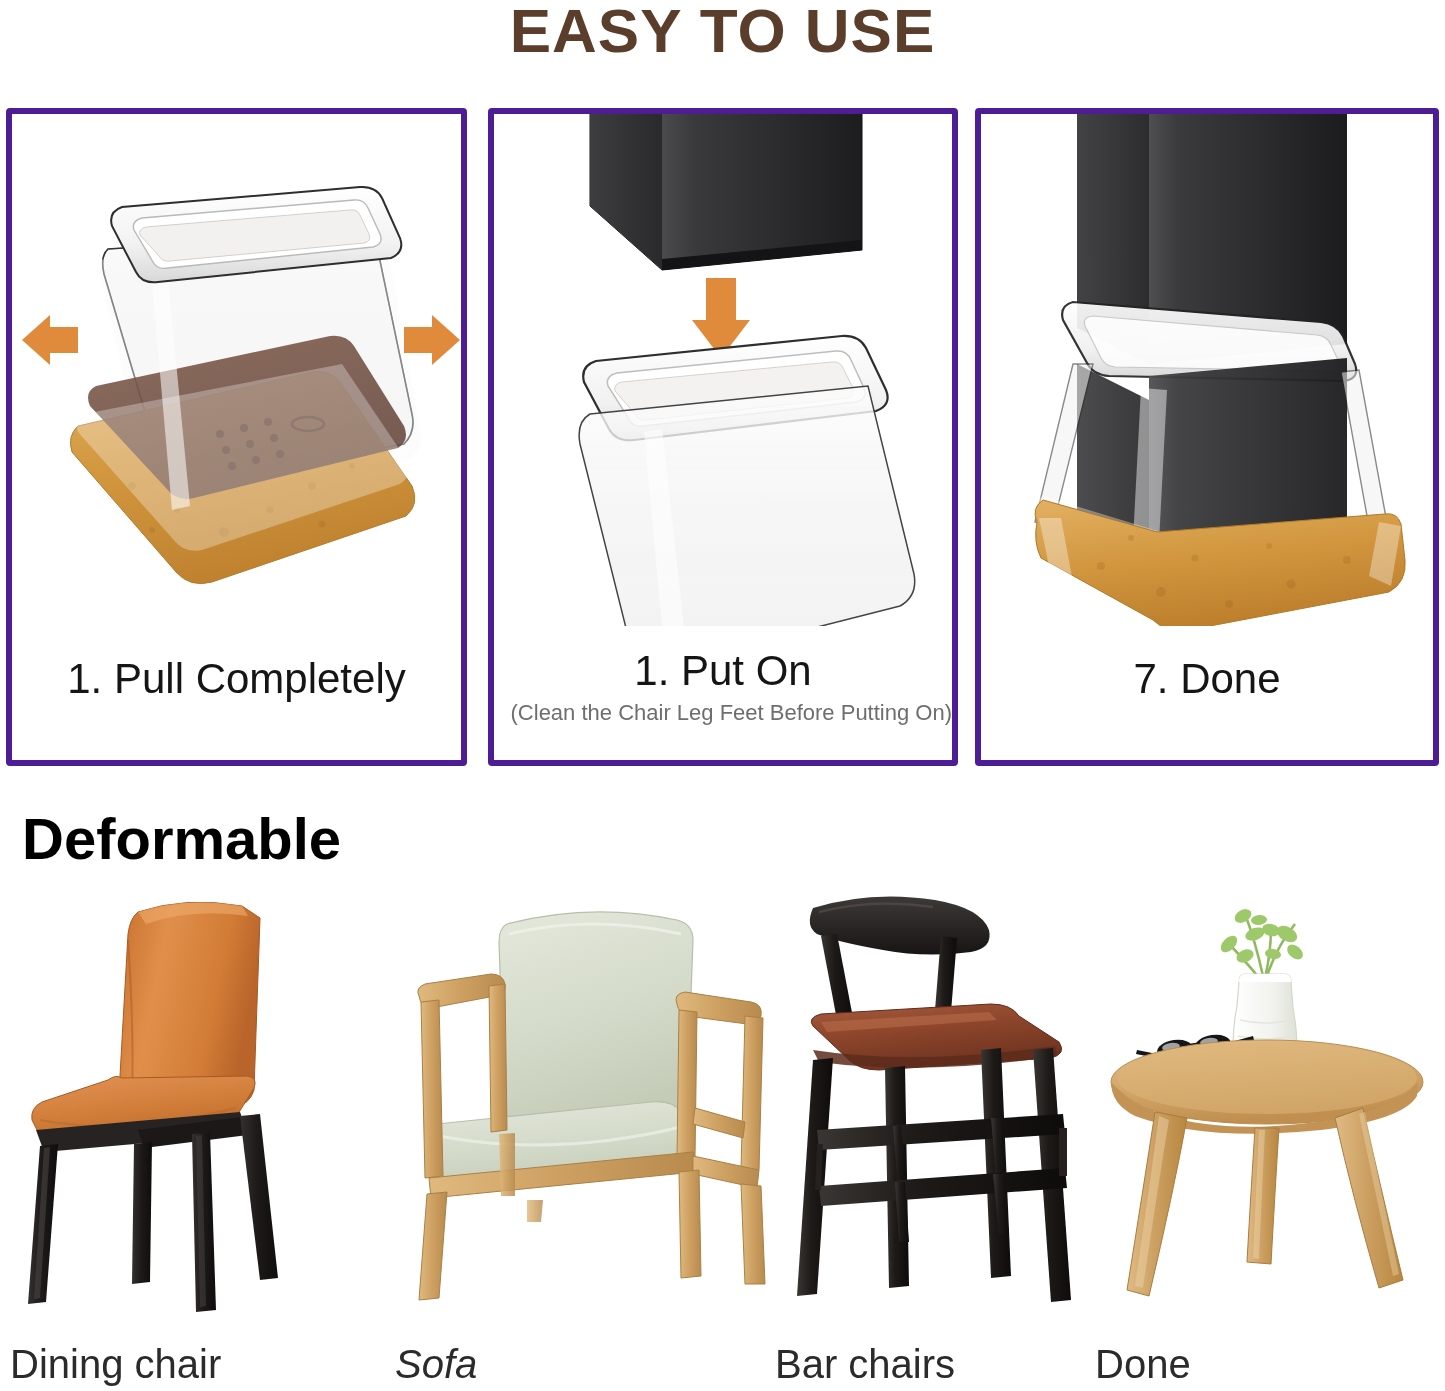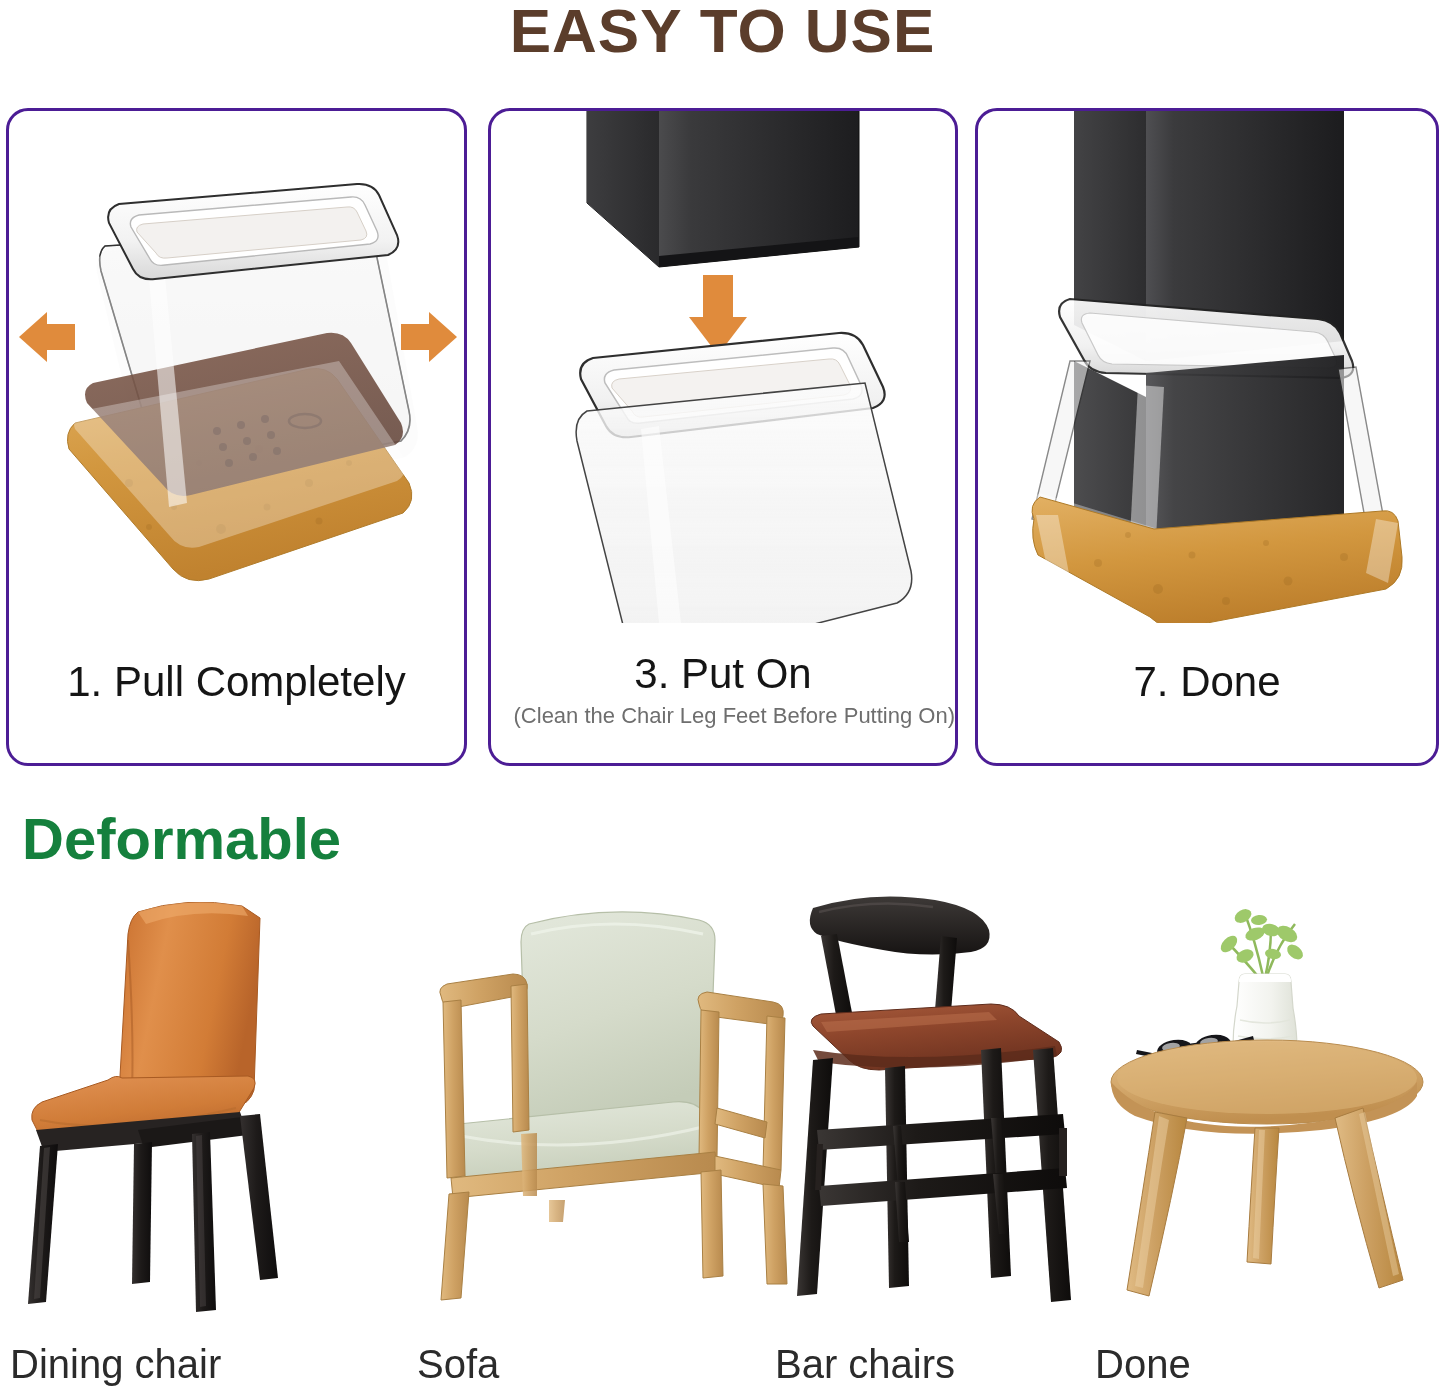--- a/index.html
+++ b/index.html
@@ -35,22 +35,22 @@
     position: absolute;
     left: 0;
     top: 108px;
     width: 1445px;
     height: 660px;
   }
   .step-panel {
     position: absolute;
     top: 0;
     height: 658px;
-    border: 3px solid #4c1d95;
-    border-radius: 22px;
+    border: 6px solid #4c1d95;
+    border-radius: 4px;
     box-sizing: border-box;
     background: #ffffff;
     overflow: hidden;
   }
   #panel-1 { left: 6px;   width: 461px; }
   #panel-2 { left: 488px; width: 470px; }
   #panel-3 { left: 975px; width: 464px; }
 
   .panel-art {
     position: absolute;
@@ -103,38 +103,38 @@
   .arrow-left::after  { right: 28px; border-right: 28px solid #e08b3c; }
   .arrow-right::after { left: 28px;  border-left: 28px solid #e08b3c; }
 
   
   .section-title {
     position: absolute;
     left: 22px;
     top: 806px;
     font-size: 58px;
     font-weight: bold;
-    color: #15803d;
+    color: #000000;
     line-height: 66px;
   }
 
   .furniture-row {
     position: absolute;
     left: 0;
     top: 890px;
     width: 1445px;
     height: 500px;
   }
   .furniture-cell {
     position: absolute;
     top: 0;
     height: 500px;
   }
   #cell-0 { left: 10px;   width: 400px; }
-  #cell-1 { left: 417px;  width: 390px; }
+  #cell-1 { left: 395px;  width: 390px; font-style: italic; }
   #cell-2 { left: 775px;  width: 330px; }
   #cell-3 { left: 1095px; width: 345px; }
 
   .furniture-art {
     position: absolute;
     left: 0; right: 0; top: 0;
     height: 425px;
   }
   .furniture-label {
     position: absolute;
@@ -283,21 +283,21 @@
         <path d="M90 268 Q86 252 102 247 L348 222 Q365 221 372 234 L392 276 Q398 291 382 297 L140 326 Q122 328 115 315 Z" fill="url(#p2rim)" stroke="#2e2e2e" stroke-width="2.2"></path>
         <path d="M114 272 Q111 262 123 259 L342 237 Q353 236 357 246 L370 274 Q374 285 362 288 L150 312 Q139 314 135 305 Z" fill="#ffffff" stroke="#bdbdbd" stroke-width="1.5"></path>
         <path d="M121 277 Q119 270 128 268 L338 248 Q346 247 349 254 L359 274 Q362 282 353 284 L152 306 Q144 307 141 300 Z" fill="#f4f2f0" stroke="#d8d1c9" stroke-width="1"></path>
 
         <path d="M96 300 L374 272 L420 460 Q424 482 406 492 L170 552 Q150 556 138 538 L86 330 Q82 308 96 300 Z" fill="url(#p2capSide)" stroke="#3a3a3a" stroke-width="1.5" opacity="0.95"></path>
         <path d="M150 318 L168 315 L192 530 L170 534 Z" fill="#ffffff" opacity="0.55"></path>
       </svg>
     </div>
 
     <div class="panel-caption">
-      <div class="caption-main">3. Put On</div>
+      <div class="caption-main">1. Put On</div>
       <div class="caption-sub">(Clean the Chair Leg Feet Before Putting On)</div>
     </div>
   </div>
 
   <div class="step-panel" id="panel-3">
     <div class="panel-art">
       <svg width="462" height="512" viewBox="0 0 462 512">
         <defs>
           <linearGradient id="p3legFront" x1="0" y1="0" x2="1" y2="0">
             <stop offset="0%" stop-color="#4f4f52"></stop>

